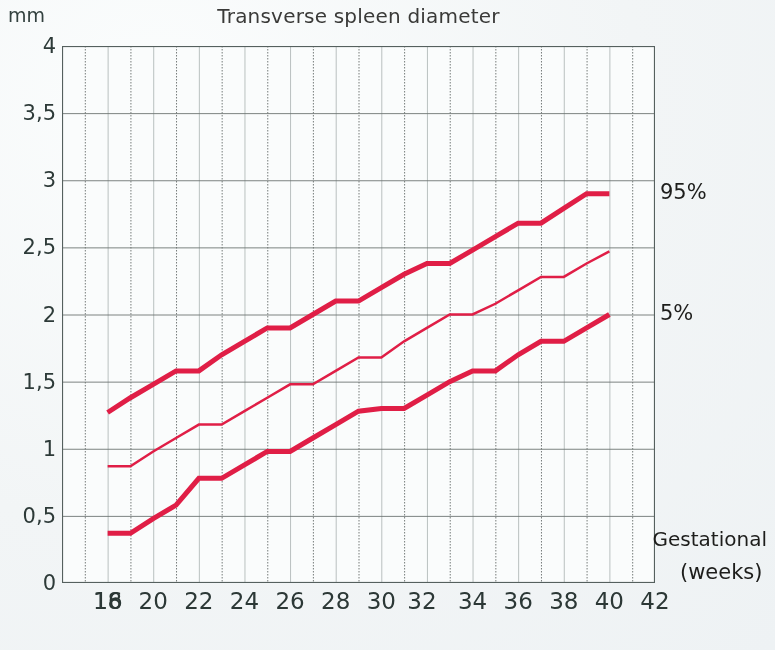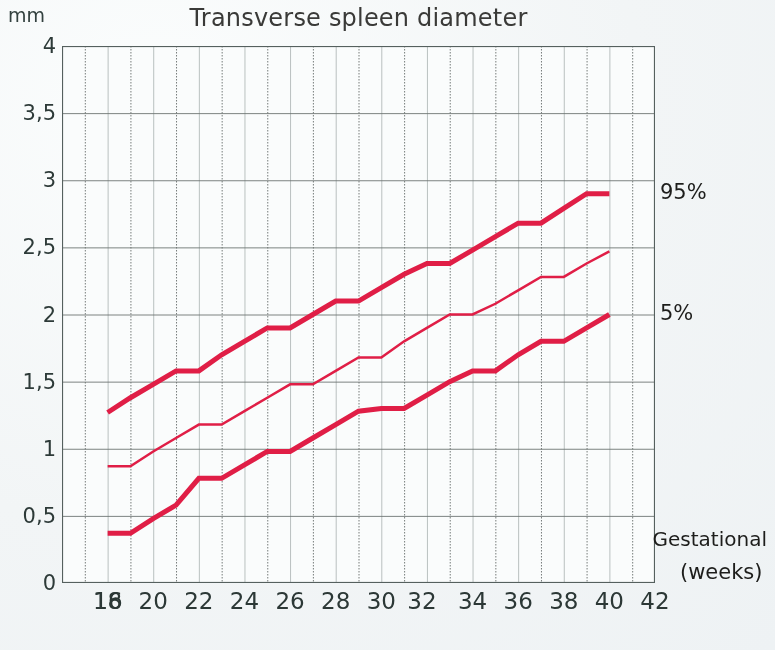--- a/index.html
+++ b/index.html
@@ -21,21 +21,21 @@
     inset: 0;
     background:
       radial-gradient(ellipse at 20% 15%, #fbfdfd 0%, #f2f5f6 55%, #eef2f4 100%);
   }
   #chart-title {
     position: absolute;
     left: 62px;
     top: 4px;
     width: 593px;
     text-align: center;
-    font-size: 24px;
+    font-size: 20px;
     letter-spacing: 0.2px;
     color: #3a3a38;
     white-space: nowrap;
   }
   #unit-label {
     position: absolute;
     left: 8px;
     top: 4px;
     font-size: 19px;
     color: #33413f;

